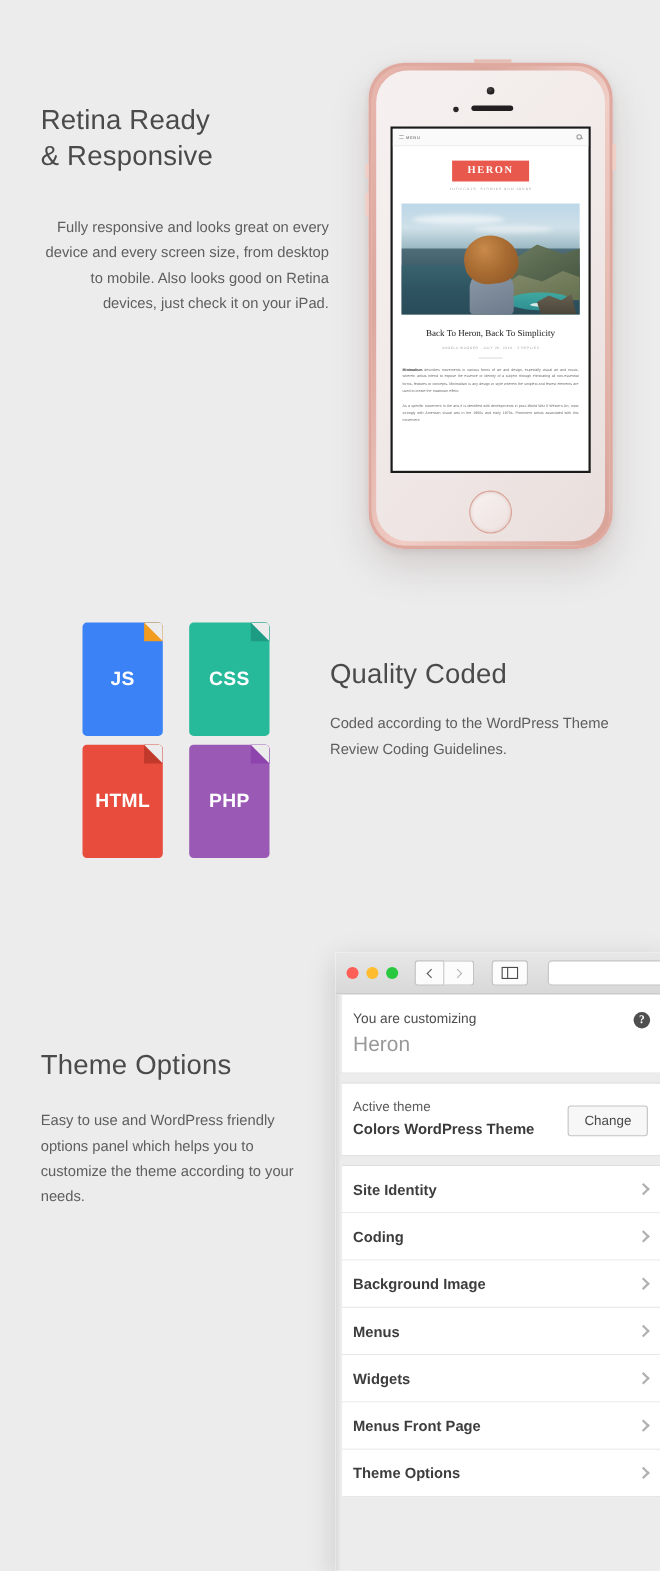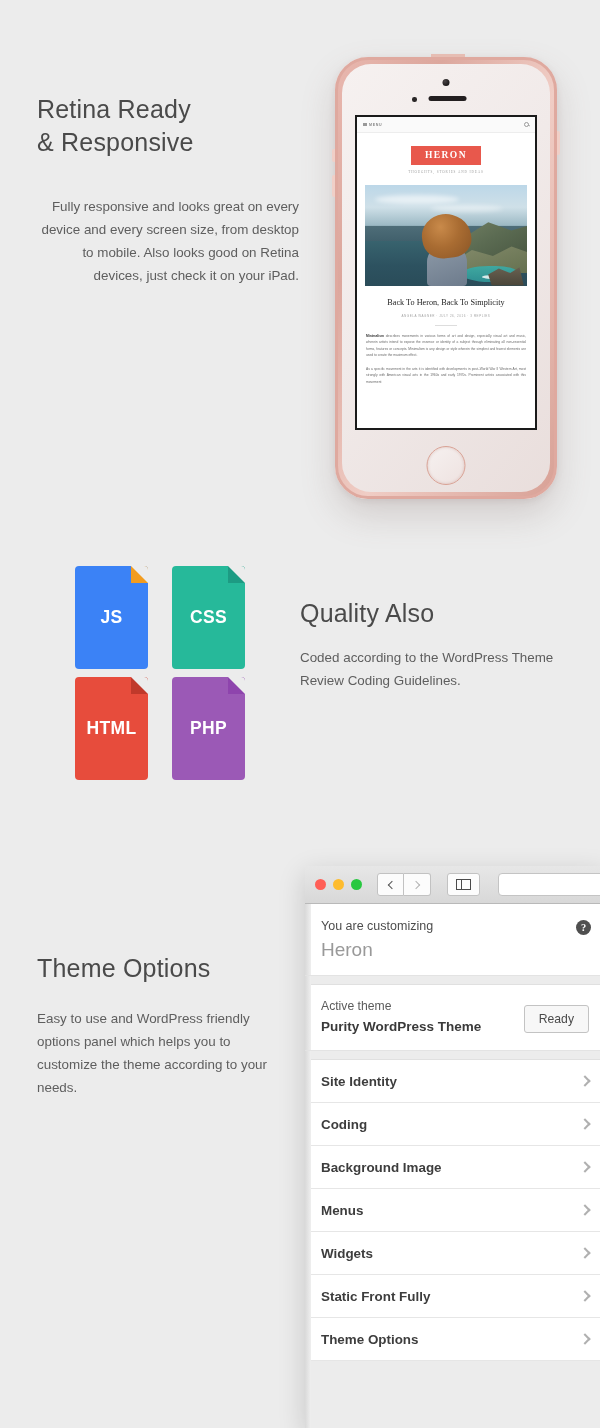--- a/index.html
+++ b/index.html
@@ -302,21 +302,21 @@
       <span>HTML</span>
     </div>
     <div class="file f-php" style="background: rgb(155, 89, 182);">
       <span class="fold" style="background: rgb(142, 68, 173);"></span>
       <span class="foldnotch"></span>
       <span>PHP</span>
     </div>
   </div>
 
   <div class="quality-text">
-    <div class="sec-title">Quality Also</div>
+    <div class="sec-title">Quality Coded</div>
     <div class="sec-body">Coded according to the WordPress Theme Review Coding Guidelines.</div>
   </div>
 
   <div class="theme-text">
     <div class="sec-title">Theme Options</div>
     <div class="sec-body">Easy to use and WordPress friendly options panel which helps you to customize the theme according to your needs.</div>
   </div>
 
   <div class="browser">
     <div class="br-chrome">
@@ -344,22 +344,22 @@
     <div class="cust-head">
       <div class="lbl">You are customizing</div>
       <div class="site">Heron</div>
       <div class="help-icon">?</div>
     </div>
 
     <div class="cust-sep"></div>
 
     <div class="active-theme">
       <div class="lbl">Active theme</div>
-      <div class="name">Purity WordPress Theme</div>
-      <div class="change-btn">Ready</div>
+      <div class="name">Colors WordPress Theme</div>
+      <div class="change-btn">Change</div>
     </div>
 
     <div class="cust-sep"></div>
 
     <div class="cust-list">
       <div class="cust-item">
         <span class="t">Site Identity</span>
         <span class="arrow"></span>
       </div>
       <div class="cust-item">
@@ -372,21 +372,21 @@
       </div>
       <div class="cust-item">
         <span class="t">Menus</span>
         <span class="arrow"></span>
       </div>
       <div class="cust-item">
         <span class="t">Widgets</span>
         <span class="arrow"></span>
       </div>
       <div class="cust-item">
-        <span class="t">Static Front Fully</span>
+        <span class="t">Menus Front Page</span>
         <span class="arrow"></span>
       </div>
       <div class="cust-item">
         <span class="t">Theme Options</span>
         <span class="arrow"></span>
       </div>
     </div>
 
     <div class="cust-foot"></div>
   </div>

